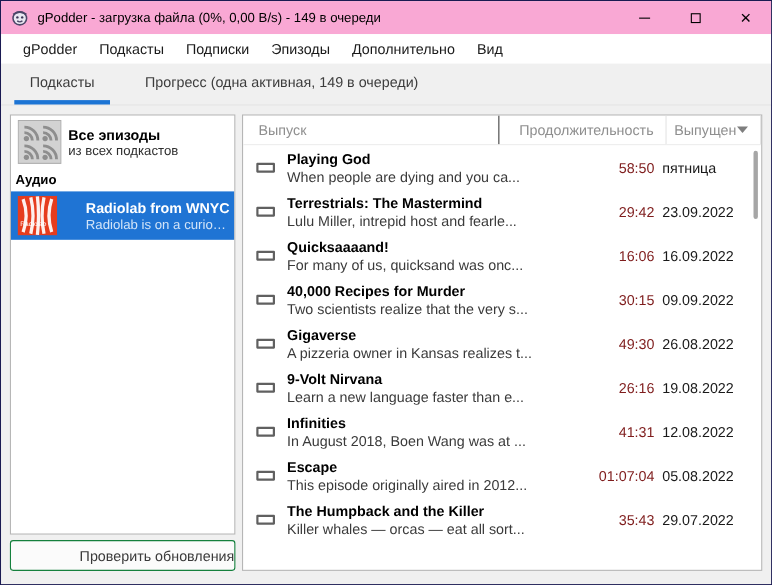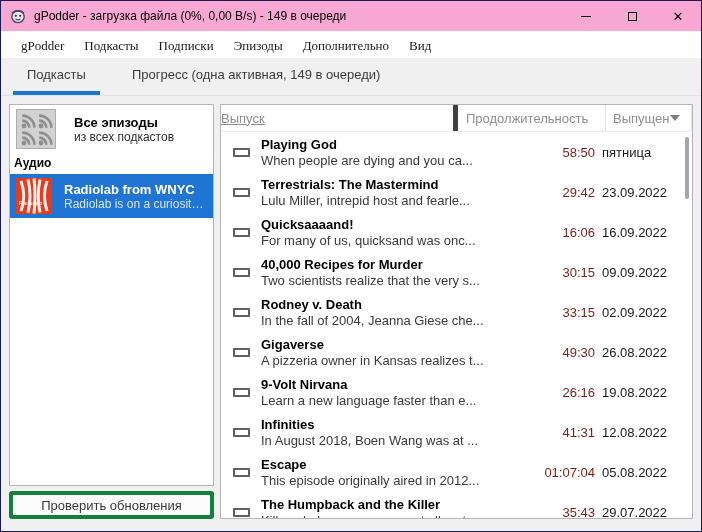--- a/index.html
+++ b/index.html
@@ -16,53 +16,53 @@
   
   .titlebar { height: 30px; background: #f9a8d4; display: flex; align-items: center; padding-left: 9px; flex: none; }
   .app-icon { width: 16px; height: 16px; margin-right: 8px; flex: none; }
   .win-title { font-size: 12px; color: #000; flex: 1; white-space: nowrap; overflow: hidden; }
   .controls { display: flex; height: 30px; flex: none; }
   .ctrl { width: 46px; height: 30px; display: flex; align-items: center; justify-content: center; font-size: 13px; color: #000; cursor: default; }
   .min-glyph { width: 10px; height: 1px; background: #000; display: block; }
   .max-glyph { width: 9px; height: 9px; border: 1px solid #000; display: block; }
 
   
-  .menubar { height: 27px; background: #fff; display: flex; align-items: flex-end; padding-left: 10px; flex: none; font-family: Liberation Serif, serif; }
+  .menubar { height: 27px; background: #fff; display: flex; align-items: center; padding-left: 10px; flex: none; }
   .menu-item { font-size: 13px; color: #1a1a1a; padding: 4px 10px; white-space: nowrap; }
 
   
   .tabstrip { height: 38px; background: #f0f0f0; display: flex; align-items: stretch; padding-left: 12px; gap: 18px; border-bottom: 1px solid #e2e2e2; flex: none; }
   .tab { font-size: 13px; color: #3c3c3c; display: flex; align-items: center; padding: 0 14px; border-bottom: 4px solid transparent; white-space: nowrap; }
   .tab.active { border-bottom-color: var(--accent, #1c74d4); }
 
   
   .main { flex: 1; display: flex; padding: 8px 8px 12px 8px; gap: 6px; background: #f0f0f0; min-height: 0; }
 
   
   .sidebar { width: 205px; flex: none; display: flex; flex-direction: column; min-height: 0; }
   .podcast-list { flex: 1; background: #fff; border: 1px solid var(--panel_border, #b6b6b6); overflow: hidden; }
-  .all-episodes { display: flex; gap: 18px; align-items: center; padding: 4px 6px; }
+  .all-episodes { display: flex; gap: 6px; align-items: center; padding: 4px 6px; }
   .all-episodes .rss-grid-icon { width: 40px; height: 40px; flex: none; }
   .pl-title { font-size: 13px; font-weight: bold; color: #000; white-space: nowrap; }
   .pl-sub { font-size: 12px; color: #2e2e2e; white-space: nowrap; }
   .section-label { font-size: 12px; font-weight: bold; color: #000; padding: 3px 4px 4px 4px; }
-  .podcast-item { display: flex; gap: 12px; align-items: center; padding: 4px 6px; }
+  .podcast-item { display: flex; gap: 26px; align-items: center; padding: 4px 6px; }
   .podcast-item.selected { background: var(--selection, #1f74d4); }
   .podcast-item .radiolab-icon { width: 36px; height: 36px; flex: none; }
   .podcast-item.selected .pl-title { color: #fff; }
   .podcast-item.selected .pl-sub { color: #d2e4f8; overflow: hidden; text-overflow: ellipsis; }
   .pi-text { min-width: 0; }
-  .check-btn { margin-top: 5px; height: 28px; flex: none; background: #fbfbfb; border: 4px solid #15803d; border-radius: 3px; font-size: 13px; color: #3a3a3a; font-family: "Liberation Sans", sans-serif; }
+  .check-btn { margin-top: 5px; height: 28px; flex: none; background: #fbfbfb; border: 1px solid #15803d; border-radius: 3px; font-size: 13px; color: #3a3a3a; font-family: "Liberation Sans", sans-serif; text-align: right; }
 
   
   .episodes-panel { flex: 1; background: #fff; border: 1px solid var(--panel_border, #b6b6b6); display: flex; flex-direction: column; position: relative; overflow: hidden; min-width: 0; }
   .table-header { height: 27px; flex: none; display: flex; align-items: stretch; color: var(--header_text, #8f8f8f); font-size: 13px; border-bottom: 1px solid #ededed; }
   .th { display: flex; align-items: center; white-space: nowrap; }
-  .th-episode { flex: 1; min-width: 0; text-decoration: underline; }
-  .th-duration { width: 152px; flex: none; border-left: 5px solid #404040; padding-left: 8px; }
+  .th-episode { flex: 1; padding-left: 14px; min-width: 0; }
+  .th-duration { width: 152px; flex: none; border-left: 1px solid #404040; padding-left: 18px; }
   .th-released { width: 87px; flex: none; border-left: 1px solid #e4e4e4; border-right: 1px solid #e4e4e4; padding-left: 7px; gap: 0; }
   .sort-icon { width: 0; height: 0; border-left: 5px solid transparent; border-right: 5px solid transparent; border-top: 6px solid #7e7e7e; display: inline-block; }
 
   .rows { flex: 1; overflow: hidden; }
   .row { height: 40px; display: flex; align-items: center; }
   .row-icon-cell { width: 40px; flex: none; display: flex; justify-content: center; }
   .ep-icon { width: 17px; height: 9px; border: 2px solid #606060; border-radius: 1px; display: block; }
   .row-text { flex: 1; min-width: 0; }
   .ep-title { font-size: 13px; font-weight: bold; color: #000; white-space: nowrap; overflow: hidden; }
   .ep-sub { font-size: 13px; color: #3a3a3a; white-space: nowrap; overflow: hidden; margin-top: 1px; }
@@ -219,31 +219,20 @@
               <span class="ep-icon"></span>
             </div>
           <div class="row-text">
             <div class="ep-title">40,000 Recipes for Murder</div>
             <div class="ep-sub">Two scientists realize that the very s...</div>
           </div>
           <div class="row-duration">30:15</div>
           <div class="row-date">09.09.2022</div>
         </div>
 
-        <div class="row">
-          <div class="row-icon-cell">
-              <span class="ep-icon"></span>
-            </div>
-          <div class="row-text">
-            <div class="ep-title">Rodney v. Death</div>
-            <div class="ep-sub">In the fall of 2004, Jeanna Giese che...</div>
-          </div>
-          <div class="row-duration">33:15</div>
-          <div class="row-date">02.09.2022</div>
-        </div>
 
         <div class="row">
           <div class="row-icon-cell">
               <span class="ep-icon"></span>
             </div>
           <div class="row-text">
             <div class="ep-title">Gigaverse</div>
             <div class="ep-sub">A pizzeria owner in Kansas realizes t...</div>
           </div>
           <div class="row-duration">49:30</div>

